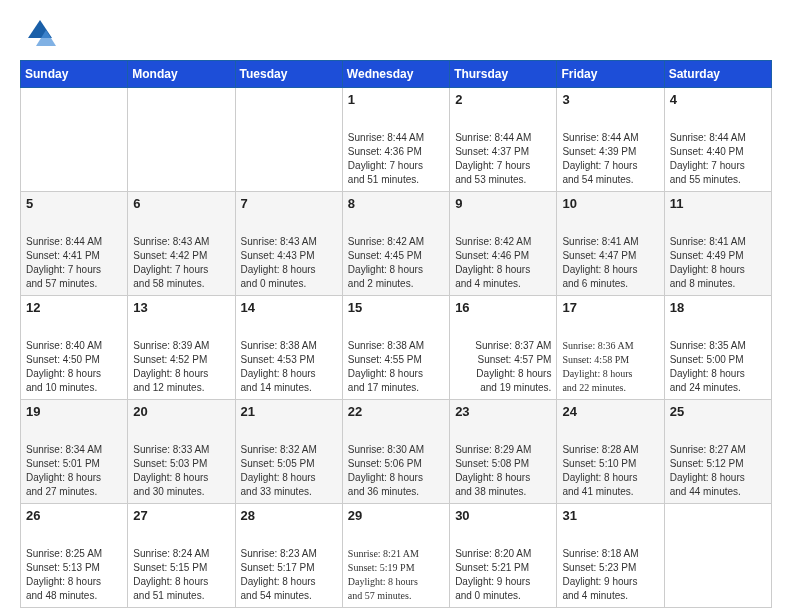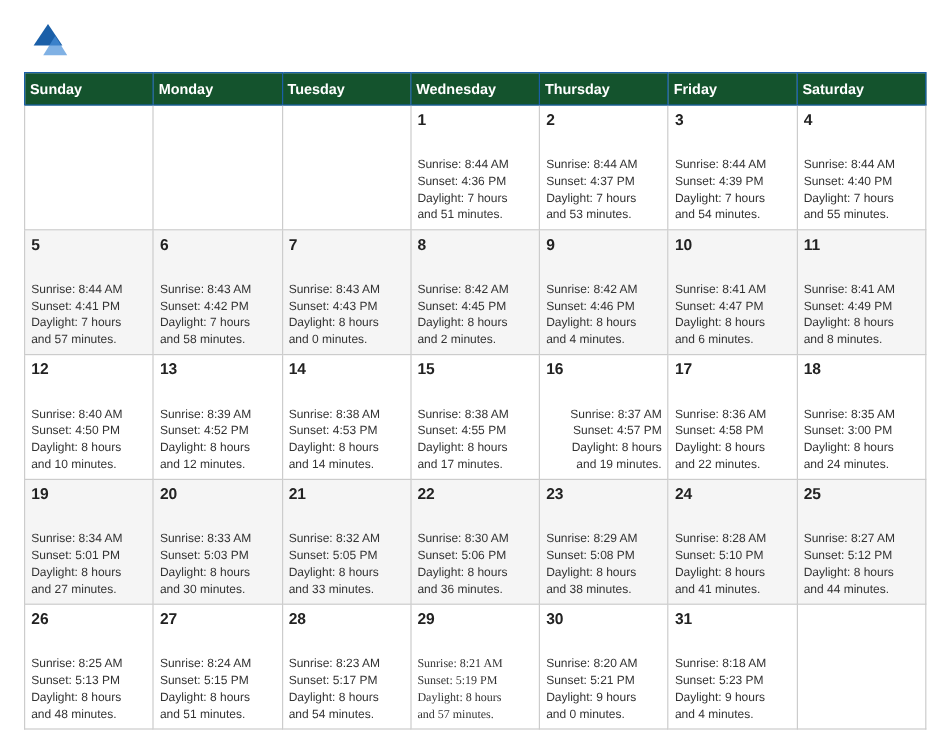--- a/index.html
+++ b/index.html
@@ -59,21 +59,21 @@
       color: #444;
       margin-top: 2px;
     }
     table {
       width: 100%;
       border-collapse: collapse;
       margin-top: 8px;
       table-layout: fixed;
     }
     th {
-      background: #14532d;
+      background: #1d4ed8;
       color: #fff;
       font-size: 12px;
       font-weight: bold;
       padding: 6px 4px;
       text-align: left;
       border: 1px solid #1a5fa8;
     }
     td {
       border: 1px solid #ccc;
       vertical-align: top;
@@ -253,29 +253,29 @@
           </td>
           <td>
             <span class="day-num">16</span>
             <div class="day-info" style="white-space: pre-line; text-align: right;">Sunrise: 8:37 AM
 Sunset: 4:57 PM
 Daylight: 8 hours
 and 19 minutes.</div>
           </td>
           <td>
             <span class="day-num">17</span>
-            <div class="day-info" style="white-space: pre-line;">Sunrise: 8:36 AM
+            <div class="day-info" style="white-space: pre-line; font-family: Liberation Serif, serif;">Sunrise: 8:36 AM
 Sunset: 4:58 PM
 Daylight: 8 hours
 and 22 minutes.</div>
           </td>
           <td>
             <span class="day-num">18</span>
             <div class="day-info" style="white-space: pre-line;">Sunrise: 8:35 AM
-Sunset: 3:00 PM
+Sunset: 5:00 PM
 Daylight: 8 hours
 and 24 minutes.</div>
           </td>
         </tr>
         <tr>
           <td class="alt-row">
             <span class="day-num">19</span>
             <div class="day-info" style="white-space: pre-line;">Sunrise: 8:34 AM
 Sunset: 5:01 PM
 Daylight: 8 hours

